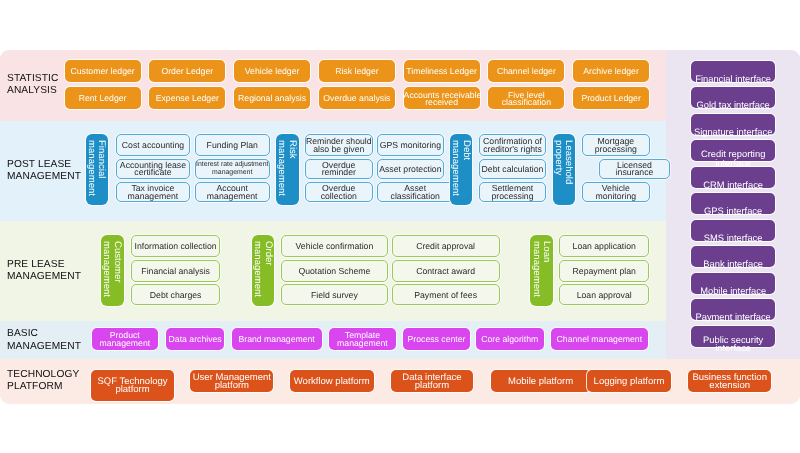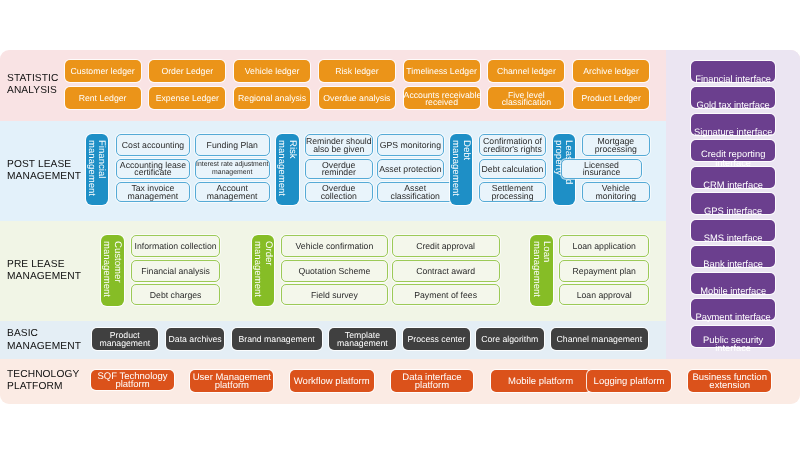--- a/index.html
+++ b/index.html
@@ -31,21 +31,21 @@
         justify-content:center;text-align:center;border-radius:5px;}
   .pill span{display:block;width:100%;white-space:pre;}
 
   
   .p-orange{background:#EB9419;color:#fff;padding-top:1.5px;font-size:8.7px;line-height:7.4px;
             box-shadow:0 0 0 1px rgba(255,255,255,.85);}
   
   .p-dorange{background:#DB521B;color:#fff;padding-top:2.2px;font-size:9.5px;line-height:8.3px;
              box-shadow:0 0 0 1px rgba(255,255,255,.85);}
   
-  .p-dblue{background:#404040;color:#fff;font-size:8.7px;line-height:8.1px;
+  .p-dblue{background:#d946ef;color:#fff;font-size:8.7px;line-height:8.1px;
            box-shadow:0 0 0 1px rgba(255,255,255,.85);}
   
   .p-purple{background:#6B3F8E;color:#fff;padding-top:16px;font-size:9.35px;line-height:8.2px;
             box-shadow:0 0 0 1px rgba(255,255,255,.85);}
 
   
   .p-blueline{background:#E9F4FB;color:#2b2b2b;padding-top:1.6px;border:1px solid #55AAD6;
               font-size:8.7px;line-height:7.5px;box-shadow:0 0 0 1px rgba(255,255,255,.62);}
   
   .p-greenline{background:#F4F7EB;color:#2b2b2b;padding-top:1.6px;border:1px solid #9CCA57;
@@ -188,21 +188,21 @@
 processing</span>
     </div>
   <div class="vtab vtab-blue" style="left:552.5px;top:83.9px;width:22.3px;height:71.6px">
       <span>Leasehold
 property</span>
     </div>
   <div class="pill p-blueline" style="left:581.6px;top:84.3px;width:68.4px;height:21.3px">
       <span>Mortgage
 processing</span>
     </div>
-  <div class="pill p-blueline" style="left:561px;top:108.5px;width:81px;height:20.2px">
+  <div class="pill p-blueline" style="left:599px;top:108.5px;width:71px;height:20.2px">
       <span>Licensed
 insurance</span>
     </div>
   <div class="pill p-blueline" style="left:581.6px;top:132.0px;width:68.4px;height:20.4px">
       <span>Vehicle
 monitoring</span>
     </div>
 
   <div class="rowlabel" style="top:208.6px"><span>PRE LEASE</span><br><span>MANAGEMENT</span></div>
   <div class="vtab vtab-green" style="left:101.3px;top:185.0px;width:22.3px;height:70.6px">
@@ -273,21 +273,21 @@
       <span>Process center</span>
     </div>
   <div class="pill p-dblue" style="left:476.0px;top:277.8px;width:67.5px;height:22.4px">
       <span>Core algorithm</span>
     </div>
   <div class="pill p-dblue" style="left:550.6px;top:277.8px;width:97.5px;height:22.4px">
       <span>Channel management</span>
     </div>
 
   <div class="rowlabel" style="top:319.0px"><span>TECHNOLOGY</span><br><span>PLATFORM</span></div>
-  <div class="pill p-dorange" style="left:91.0px;top:319.9px;width:83.1px;height:20px">
+  <div class="pill p-dorange" style="left:91.0px;top:319.9px;width:83.1px;height:31px">
       <span>SQF Technology
 platform</span>
     </div>
   <div class="pill p-dorange" style="left:190.4px;top:319.9px;width:82.9px;height:22.1px">
       <span>User Management
 platform</span>
     </div>
   <div class="pill p-dorange" style="left:289.5px;top:319.9px;width:84.5px;height:22.1px">
       <span>Workflow platform</span>
     </div>

